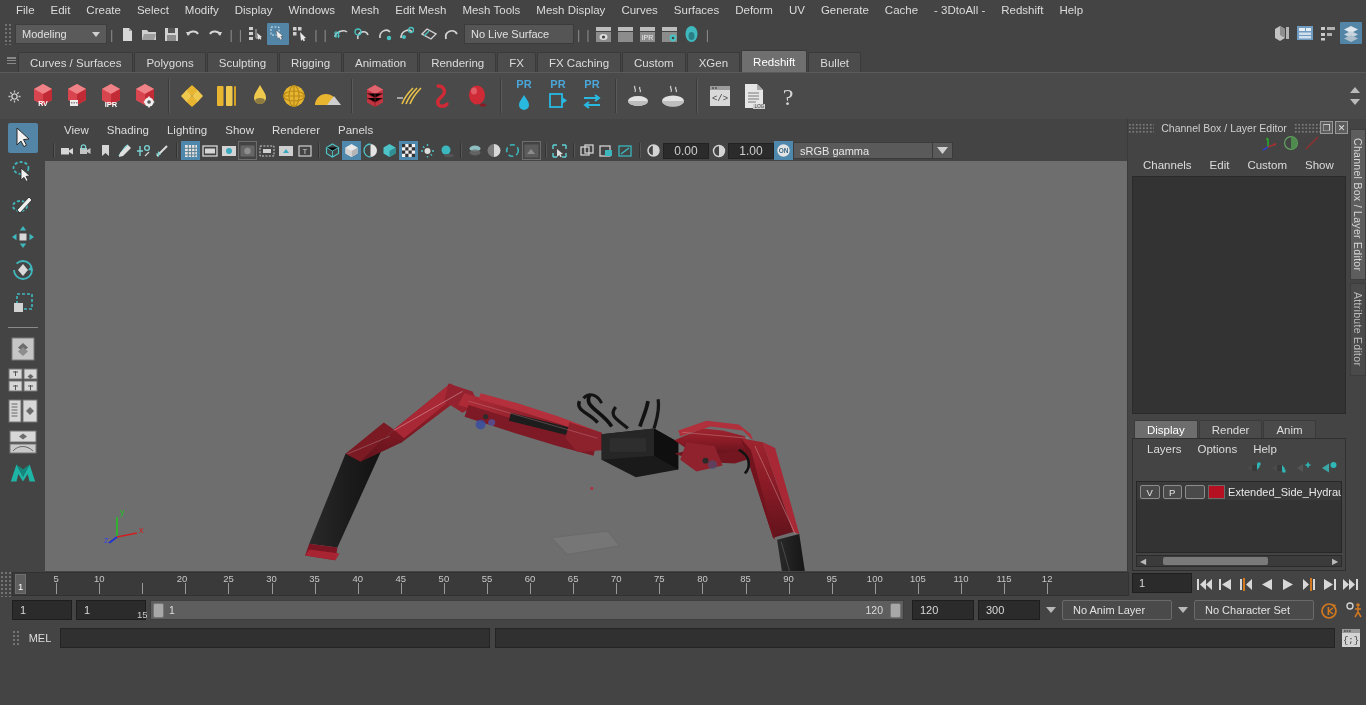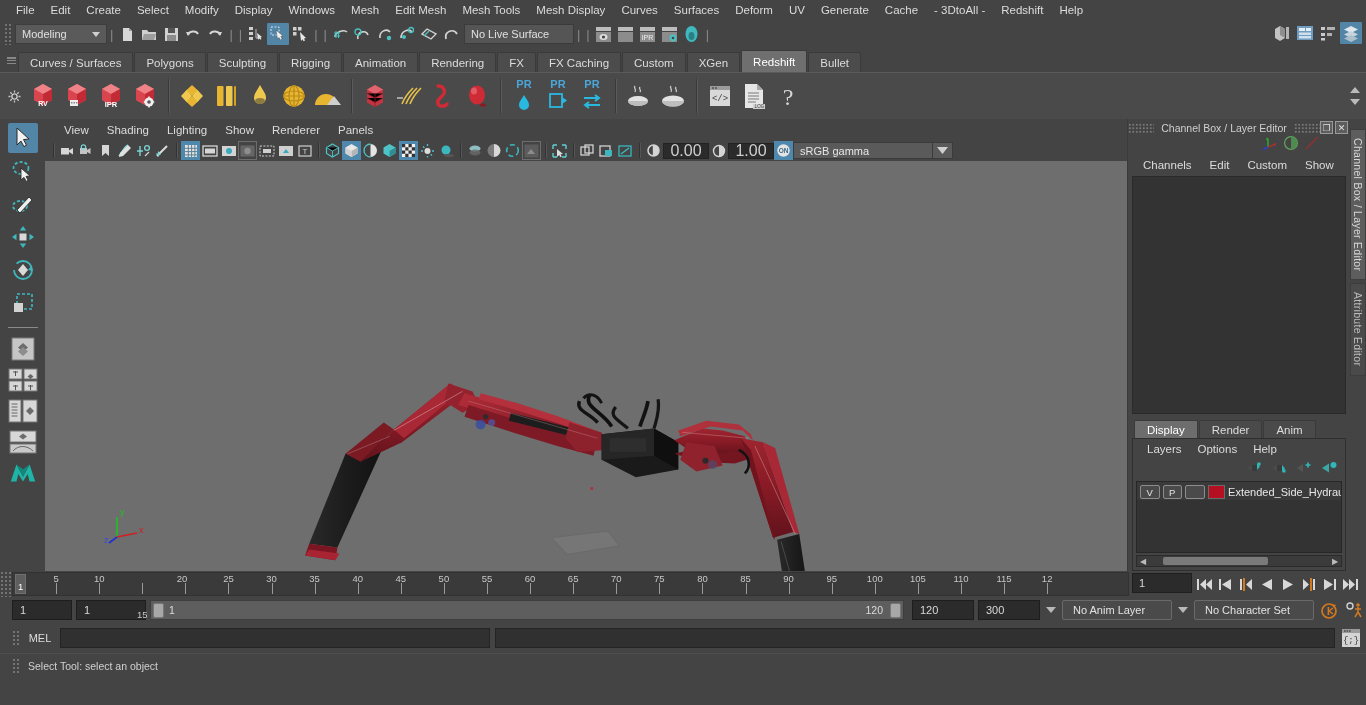--- a/index.html
+++ b/index.html
@@ -101,21 +101,21 @@
   .vpwrap{ flex:1; display:flex; flex-direction:column; background:#444; border-right:1px solid #3a3a3a;}
   .panelmenu{ height:21px; display:flex; align-items:center; padding-left:10px; font-size:11.5px; color:#dcdcdc;
               background:#444; }
   .panelmenu .pm{ padding:0 9px; cursor:default; }
   .vptoolbar{ height:21px; display:flex; align-items:center; background:#444; padding-left:4px; }
   .vico{ width:19px; height:19px; display:flex;align-items:center;justify-content:center; flex:none; position:relative;}
   .vico.on{ background:#4e88ad; }
   .vico.framed{ border:1px solid #6d6d6d; }
   .vsep{ width:1px;height:15px;background:#333; box-shadow:1px 0 0 #565656; margin:0 4px; flex:none;}
   .numfield{ width:46px;height:16px;background:#2b2b2b;border:1px solid #222;
-             font-size:16px;color:#cfcfcf; display:flex;align-items:center;justify-content:center; flex:none;}
+             font-size:12px;color:#cfcfcf; display:flex;align-items:center;justify-content:center; flex:none;}
   .gammafield{ width:140px;height:17px;background:#5a5a5a;border:1px solid #3b3b3b;
              font-size:11px;color:#e6e6e6; display:flex;align-items:center;padding-left:6px; flex:none;}
   .gammaarw{ width:20px;height:17px;background:#5a5a5a;border:1px solid #3b3b3b;border-left:none;
              display:flex;align-items:center;justify-content:center; flex:none;}
 
   .viewport{ flex:1; position:relative; background:#6e6e6e; overflow:hidden; }
   .persplabel{ position:absolute; left:0; right:0; bottom:4px; text-align:center;
                font-size:11px; font-weight:bold; color:#e8e8e8; text-shadow:0 1px 1px #333; }
   .axisgizmo{ position:absolute; left:58px; bottom:22px; width:50px;height:46px; }
 
@@ -1343,18 +1343,14 @@
           <rect x="2" y="2" width="18" height="18" fill="#d4d4d4"></rect>
           <rect x="2" y="2" width="18" height="4" fill="#9a9a9a"></rect>
           <rect x="4" y="3.3" width="1.6" height="1.4" fill="#444"></rect>
           <rect x="6.5" y="3.3" width="1.6" height="1.4" fill="#444"></rect>
           <rect x="9" y="3.3" width="1.6" height="1.4" fill="#444"></rect>
           <text x="11" y="16" font-size="9" fill="#3a3a3a" text-anchor="middle" font-family="Liberation Mono">{;}</text>
         </svg>
     </div>
   </div>
 
-  <div class="helprow">
-    <div class="helpgrip"></div>
-    <div class="helptext">Select Tool: select an object</div>
-  </div>
 
 </div>
 
 </body></html>

